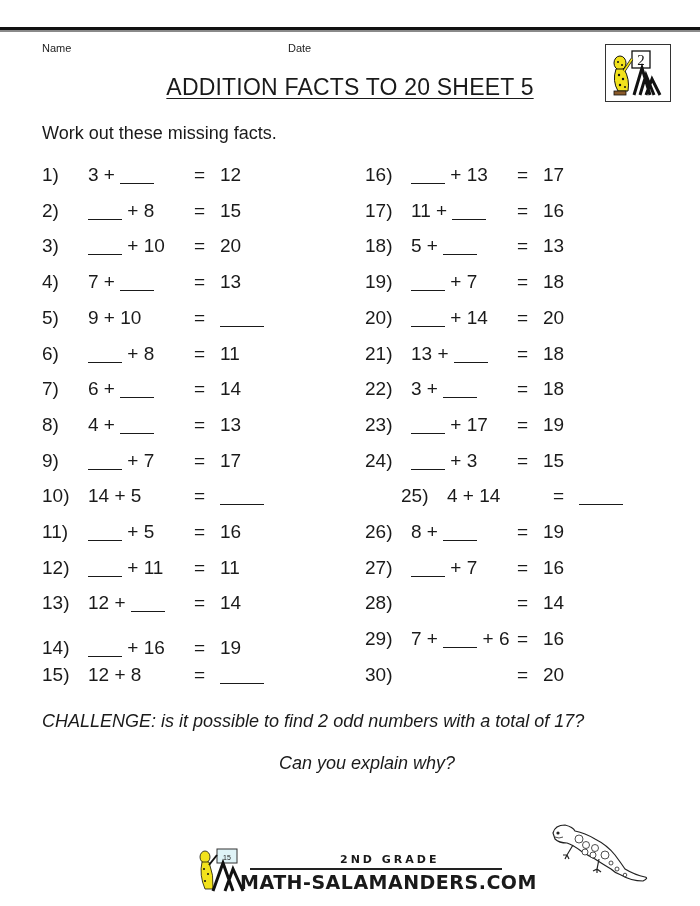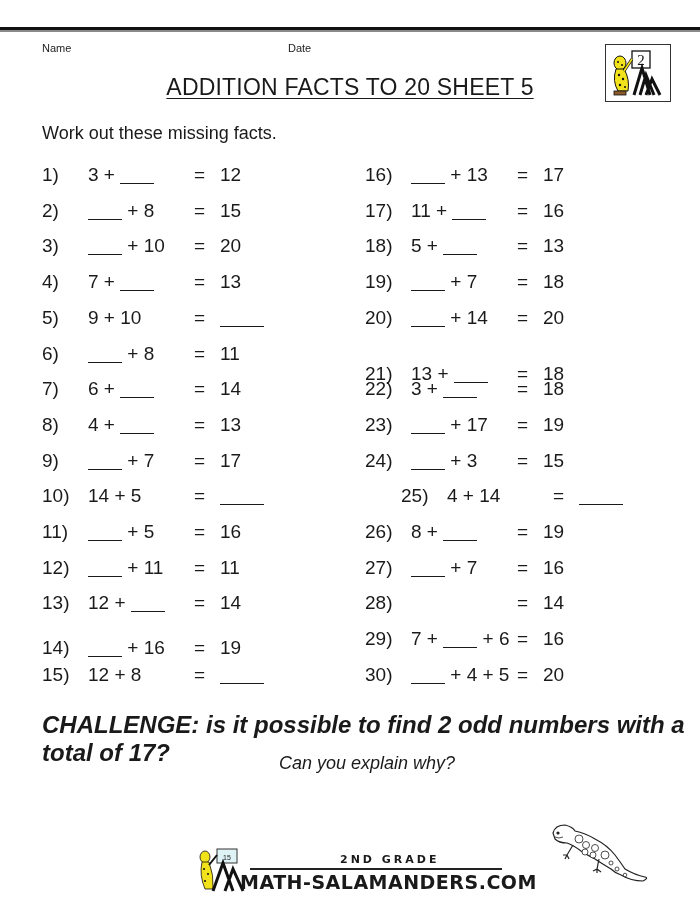--- a/index.html
+++ b/index.html
@@ -14,21 +14,21 @@
   .logo-box { position: absolute; left: 605px; top: 44px; width: 64px; height: 56px;
               border: 1px solid #333; background: #fff; }
   .instructions { position: absolute; left: 42px; top: 123px; font-size: 18px; }
   .problem { position: absolute; height: 30px; font-size: 19px; line-height: 30px; }
   .problem .num { position: absolute; left: 0; }
   .problem .expr { position: absolute; left: 46px; white-space: pre; }
   .problem .eq { position: absolute; left: 152px; }
   .problem .rhs { position: absolute; left: 178px; }
   .blank { display: inline-block; width: 34px; border-bottom: 1.5px solid #1a1a1a; height: 20px; vertical-align: -3px; }
   .blank.wide { width: 44px; }
-  .challenge { position: absolute; left: 42px; top: 711px; font-size: 24px; font-style: italic; font-weight: bold; }
+  .challenge { position: absolute; left: 42px; top: 711px; font-size: 18px; font-style: italic; }
   .challenge2 { position: absolute; left: 0; width: 700px; top: 753px; text-align: center; font-size: 18px; font-style: italic; padding-left: 17px; }
   .footer-logo { position: absolute; left: 195px; top: 845px; width: 320px; height: 50px; }
   .footer-grade { position: absolute; left: 340px; top: 853px; font-size: 11px; font-weight: bold; letter-spacing: 3px; font-family: "DejaVu Sans", sans-serif; }
   .footer-line { position: absolute; left: 250px; top: 868px; width: 252px; height: 1.5px; background: #222; }
   .footer-site { position: absolute; left: 240px; top: 871px; font-size: 19px; font-weight: bold; letter-spacing: 0.5px; font-family: "DejaVu Sans", sans-serif; }
   .salamander { position: absolute; left: 545px; top: 815px; width: 110px; height: 75px; }
 </style>
 </head>
 <body>
 
@@ -175,21 +175,21 @@
       <span class="expr"><span class="blank"></span><span> + 7</span></span>
       <span class="eq">=</span>
       <span class="rhs">18</span>
     </div>
     <div class="problem" style="left: 365px; top: 302.8px; width: 260px;">
       <span class="num">20)</span>
       <span class="expr"><span class="blank"></span><span> + 14</span></span>
       <span class="eq">=</span>
       <span class="rhs">20</span>
     </div>
-    <div class="problem" style="left: 365px; top: 338.5px; width: 260px; margin-top: 20px;">
+    <div class="problem" style="left: 365px; top: 338.5px; width: 260px;">
       <span class="num">21)</span>
       <span class="expr"><span>13 + </span><span class="blank"></span></span>
       <span class="eq">=</span>
       <span class="rhs">18</span>
     </div>
     <div class="problem" style="left: 365px; top: 374.2px; width: 260px;">
       <span class="num">22)</span>
       <span class="expr"><span>3 + </span><span class="blank"></span></span>
       <span class="eq">=</span>
       <span class="rhs">18</span>
@@ -230,21 +230,20 @@
       <span class="rhs">14</span>
     </div>
     <div class="problem" style="left: 365px; top: 624.1px; width: 260px;">
       <span class="num">29)</span>
       <span class="expr"><span>7 + </span><span class="blank"></span><span> + 6</span></span>
       <span class="eq">=</span>
       <span class="rhs">16</span>
     </div>
     <div class="problem" style="left: 365px; top: 659.8px; width: 260px;">
       <span class="num">30)</span>
-      <span class="expr"><span class="blank"></span><span> + 4 + 5</span></span>
       <span class="eq">=</span>
       <span class="rhs">20</span>
     </div>
   </div>
 
 <div class="challenge">CHALLENGE: is it possible to find 2 odd numbers with a total of 17?</div>
 <div class="challenge2">Can you explain why?</div>
 
 <div class="footer-logo">
   <svg width="60" height="50" viewBox="0 0 60 50" style="position:absolute;left:0;top:0;">

